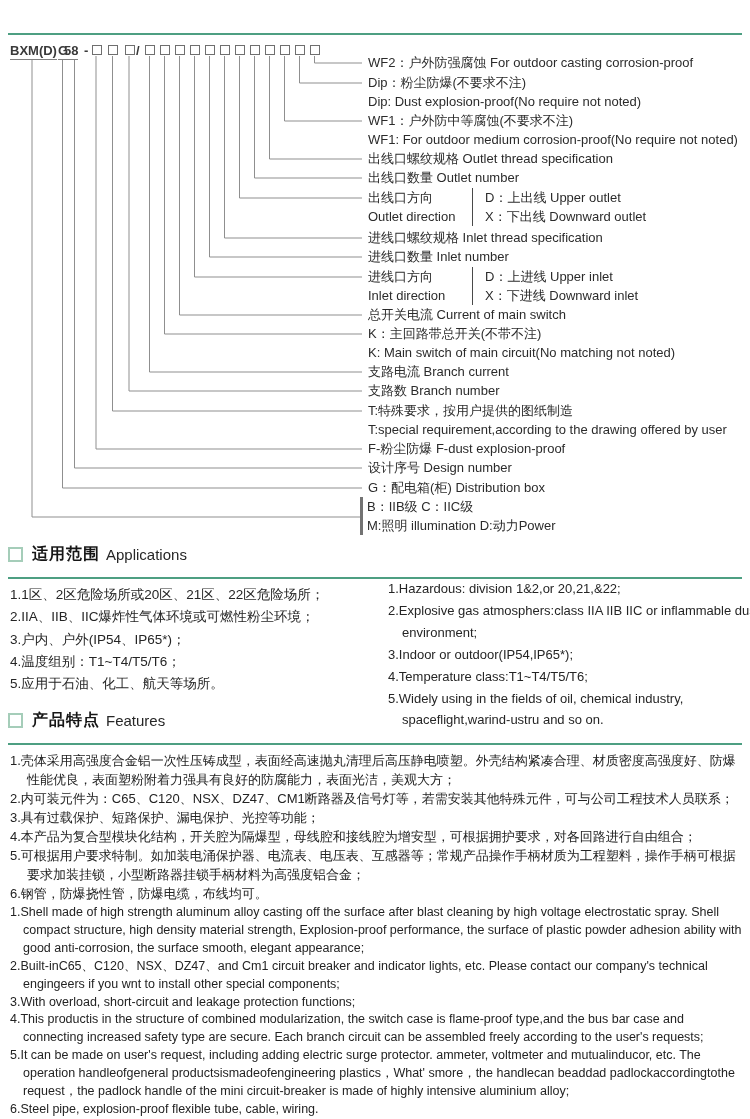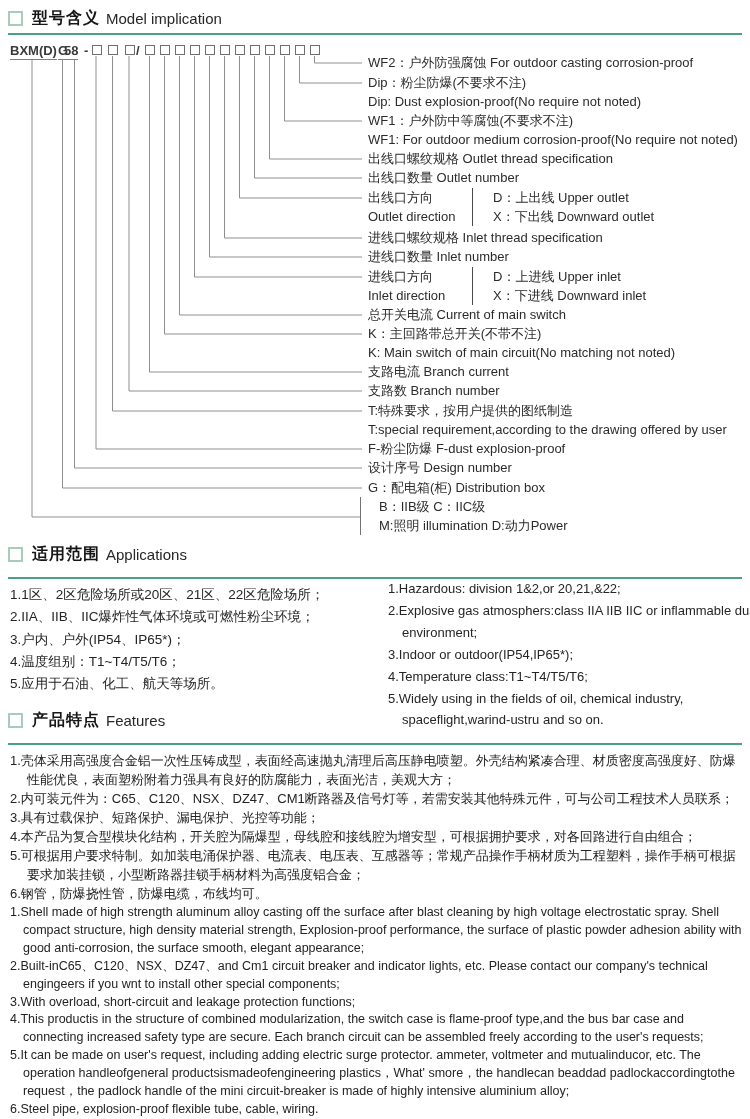--- a/index.html
+++ b/index.html
@@ -15,42 +15,37 @@
   .rule{position:absolute;left:8px;width:734px;border-top:2px solid #4d9f82;height:0;}
   
   .diagram{position:absolute;left:0;top:0;width:750px;height:540px;}
   .connectors{position:absolute;left:0;top:0;}
   .code{position:absolute;top:43px;font-size:13px;font-weight:bold;color:#3a3a3a;white-space:nowrap;}
   .u{border-bottom:1px solid #808080;padding-bottom:1px;}
   .pbox{position:absolute;top:45px;width:8px;height:8px;border:1.5px solid #6f6f6f;background:#fff;}
   .mlabel{position:absolute;left:368px;font-size:13px;line-height:19px;color:#2b2b2b;white-space:nowrap;}
   .bracket{display:flex;}
   .bracket .bl{width:104px;}
-  .bracket .br{border-left:1px solid #4a4a4a;padding-left:20px;}
-  .group{border-left:1px solid #737373;padding-left:18px;margin-left:-8px;}
+  .bracket .br{border-left:1px solid #4a4a4a;padding-left:12px;}
+  .group{border-left:3px solid #737373;padding-left:4px;margin-left:-8px;}
   
   .apps-cn{position:absolute;left:10px;top:584px;width:352px;font-size:13.5px;line-height:22.3px;color:#252525;}
   .apps-en{position:absolute;left:366px;top:578px;width:380px;font-size:13px;line-height:21.9px;color:#252525;margin-left:22px;}
   .apps-en .item{padding-left:14px;text-indent:-14px;}
   
   .feat-cn{position:absolute;left:10px;top:751px;width:734px;font-size:13px;line-height:19px;color:#232323;}
   .feat-cn .item{padding-left:17px;text-indent:-17px;}
   .feat-en{position:absolute;left:10px;top:904px;width:732px;font-size:12.5px;line-height:17.9px;color:#232323;}
   .feat-en .item{padding-left:13px;text-indent:-13px;}
 </style>
 </head>
 <body>
 
 <div class="page">
 
-  <div class="sec-head" style="top:8px;">
-    <span class="sq"></span>
-    <span class="t-cn">型号含义</span>
-    <span class="t-en">Model implication</span>
-  </div>
   <div class="rule" style="top:33px;"></div>
 
   <div class="diagram">
     <svg class="connectors" width="750" height="540">
       <g fill="none" stroke="#8f8f8f" stroke-width="1">
         <polyline points="314.5,56 314.5,63 362,63"></polyline>
         <polyline points="299.5,56 299.5,83 362,83"></polyline>
         <polyline points="284.5,56 284.5,121 362,121"></polyline>
         <polyline points="269.5,56 269.5,159 362,159"></polyline>
         <polyline points="254.5,56 254.5,178 362,178"></polyline>

